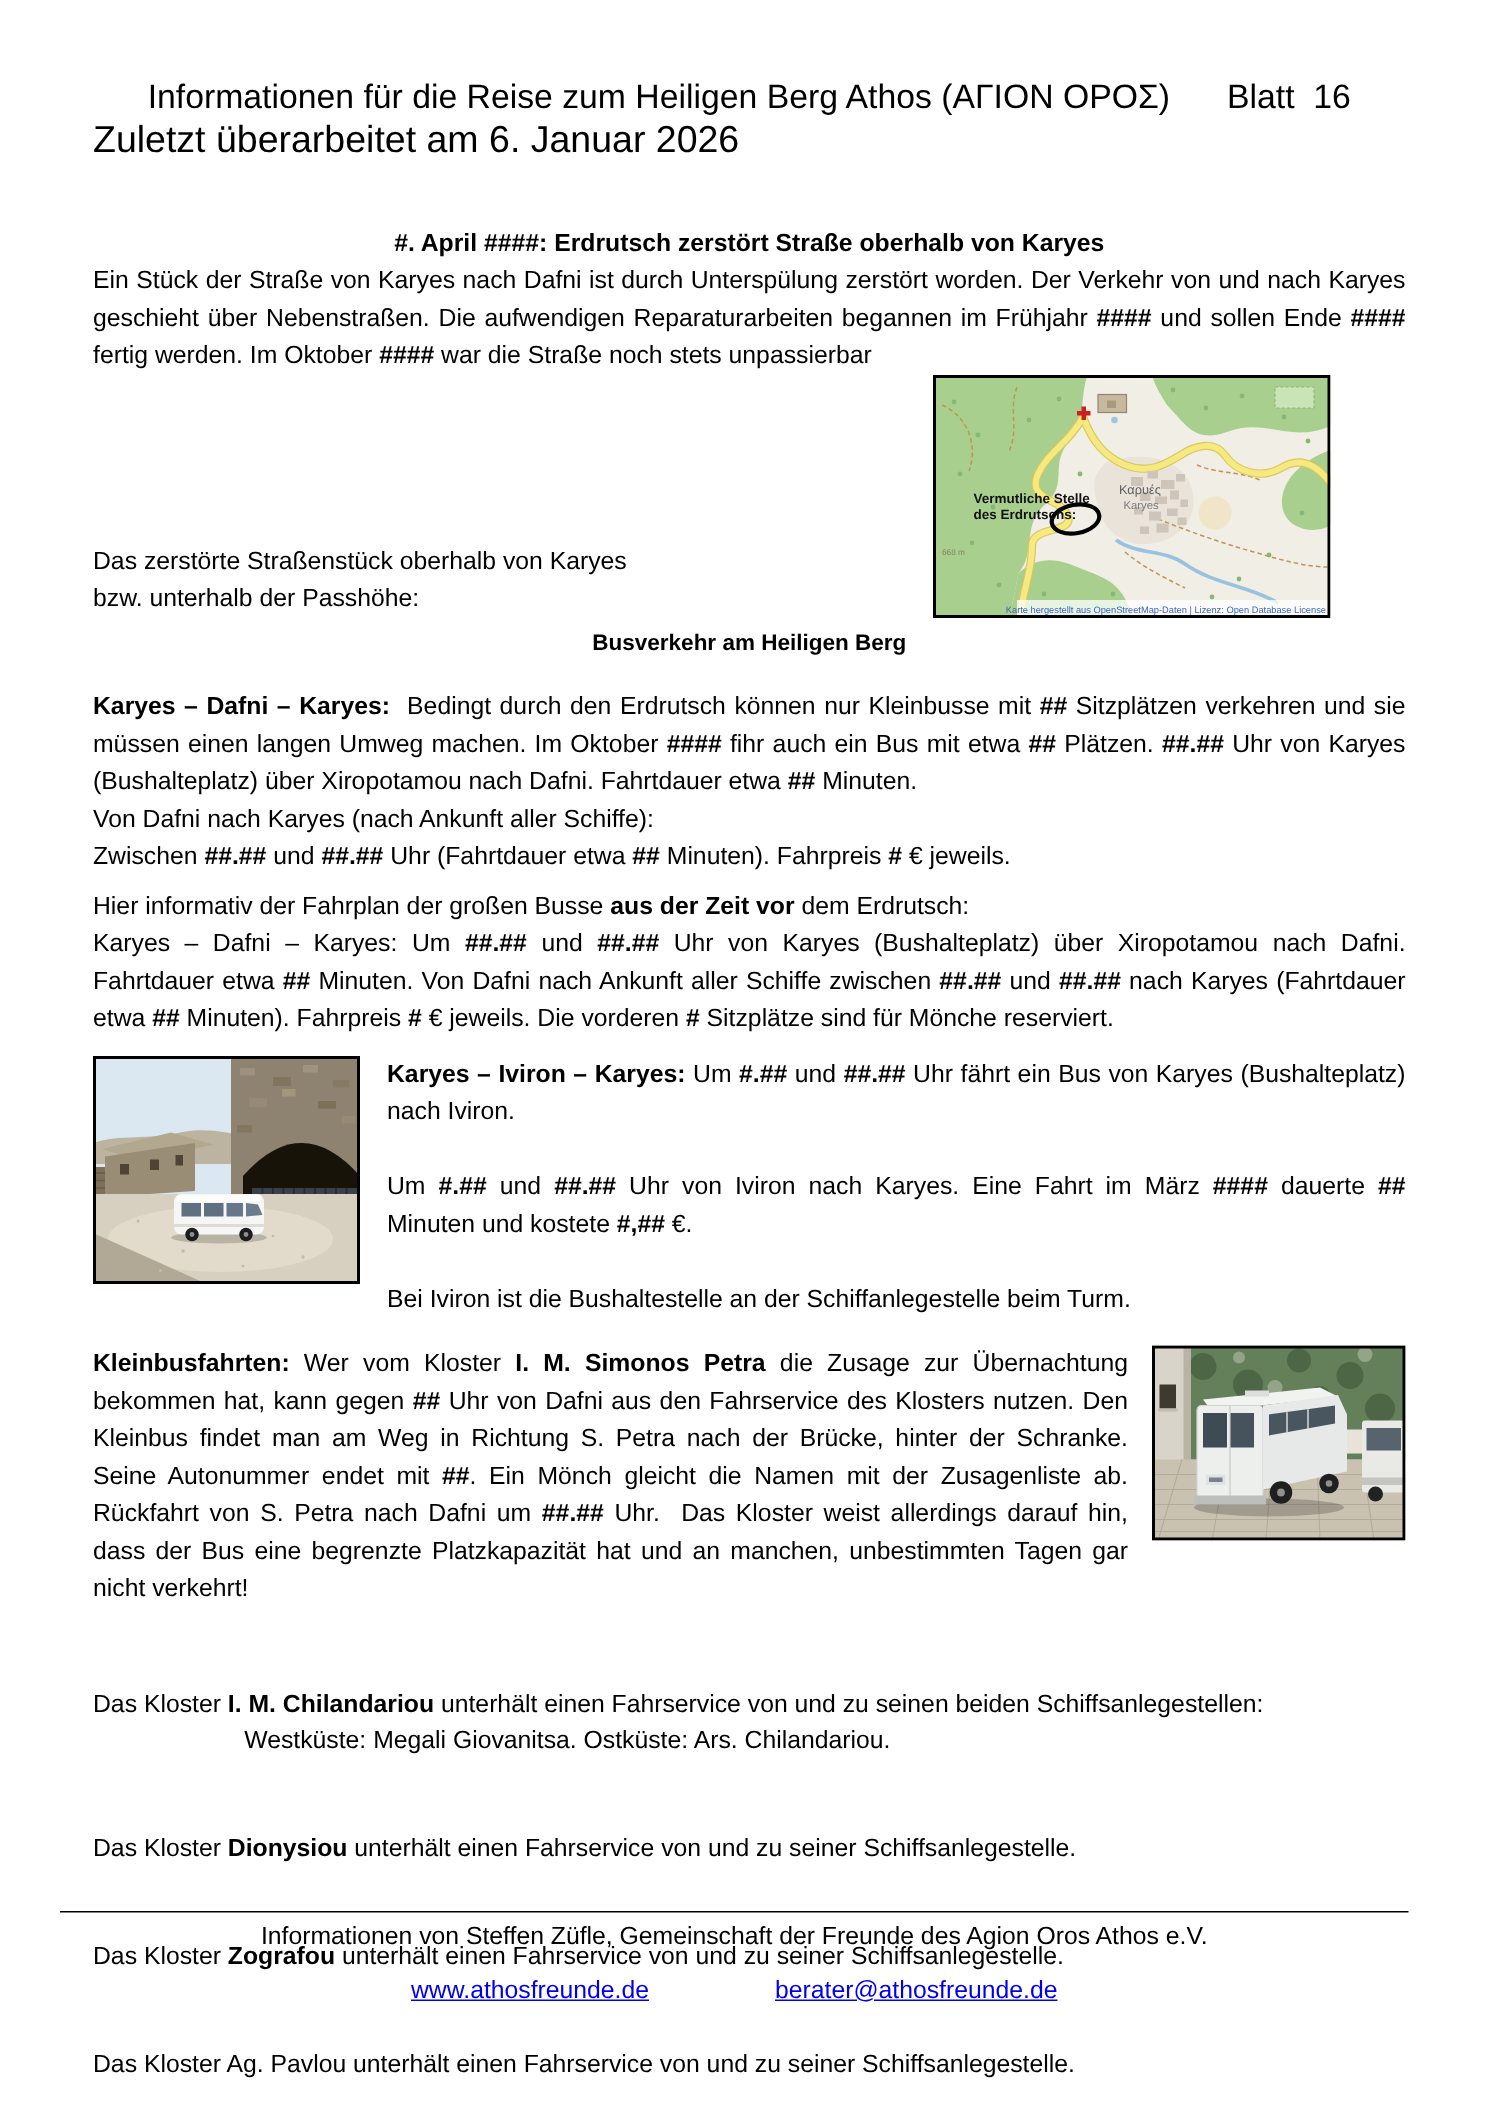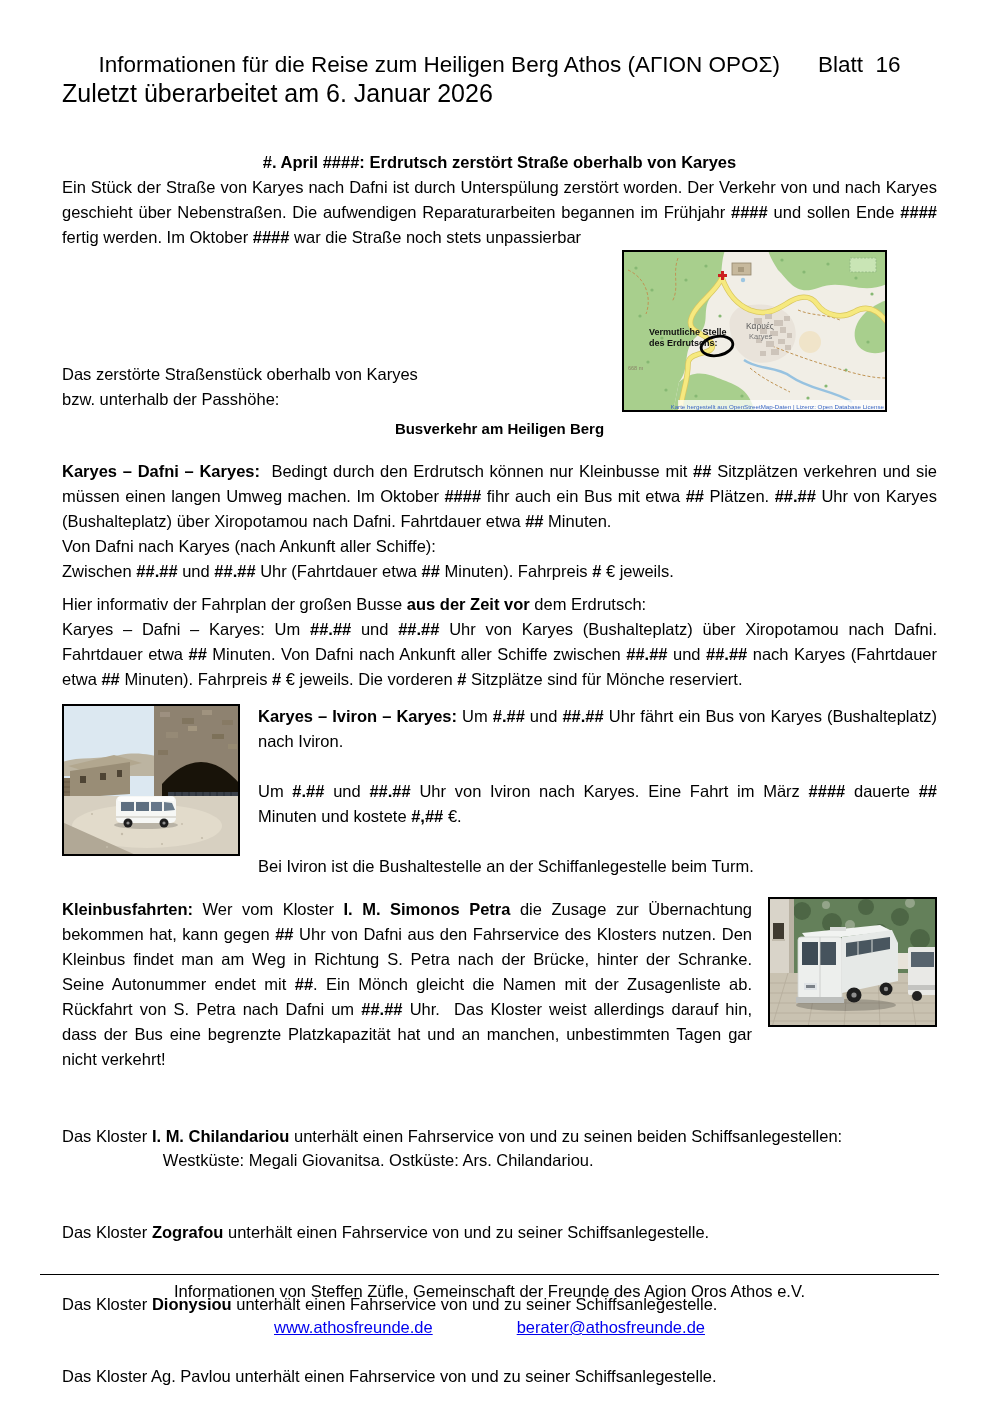--- a/index.html
+++ b/index.html
@@ -279,22 +279,22 @@
           <circle cx="149" cy="99" r="5" fill="#222"></circle>
         </g>
         <rect x="1" y="1" width="167" height="128" fill="none" stroke="#000" stroke-width="2"></rect>
       </svg>
     </figure>
   </div>
 
   <div class="kloster pre">
     <div><span>Das Kloster </span><span style="font-weight: 700;">I. M. Chilandariou</span><span> unterhält einen Fahrservice von und zu seinen beiden Schiffsanlegestellen:
                       Westküste: Megali Giovanitsa. Ostküste: Ars. Chilandariou.</span></div>
+    <div><span>Das Kloster </span><span style="font-weight: 700;">Dionysiou</span><span> unterhält einen Fahrservice von und zu seiner Schiffsanlegestelle.</span></div>
     <div><span>Das Kloster </span><span style="font-weight: 700;">Zografou</span><span> unterhält einen Fahrservice von und zu seiner Schiffsanlegestelle.</span></div>
-    <div><span>Das Kloster </span><span style="font-weight: 700;">Dionysiou</span><span> unterhält einen Fahrservice von und zu seiner Schiffsanlegestelle.</span></div>
     <div><span>Das Kloster </span><span style="font-weight: 400;">Ag. Pavlou</span><span> unterhält einen Fahrservice von und zu seiner Schiffsanlegestelle.</span></div>
     
   </div>
 
   <div class="footer">
     <div class="rule"></div>
     <div class="credit center">Informationen von Steffen Züfle, Gemeinschaft der Freunde des Agion Oros Athos e.V.</div>
     <div class="links">
       <a href="#" class="link">www.athosfreunde.de</a>
       <a href="#" class="link">berater@athosfreunde.de</a>

